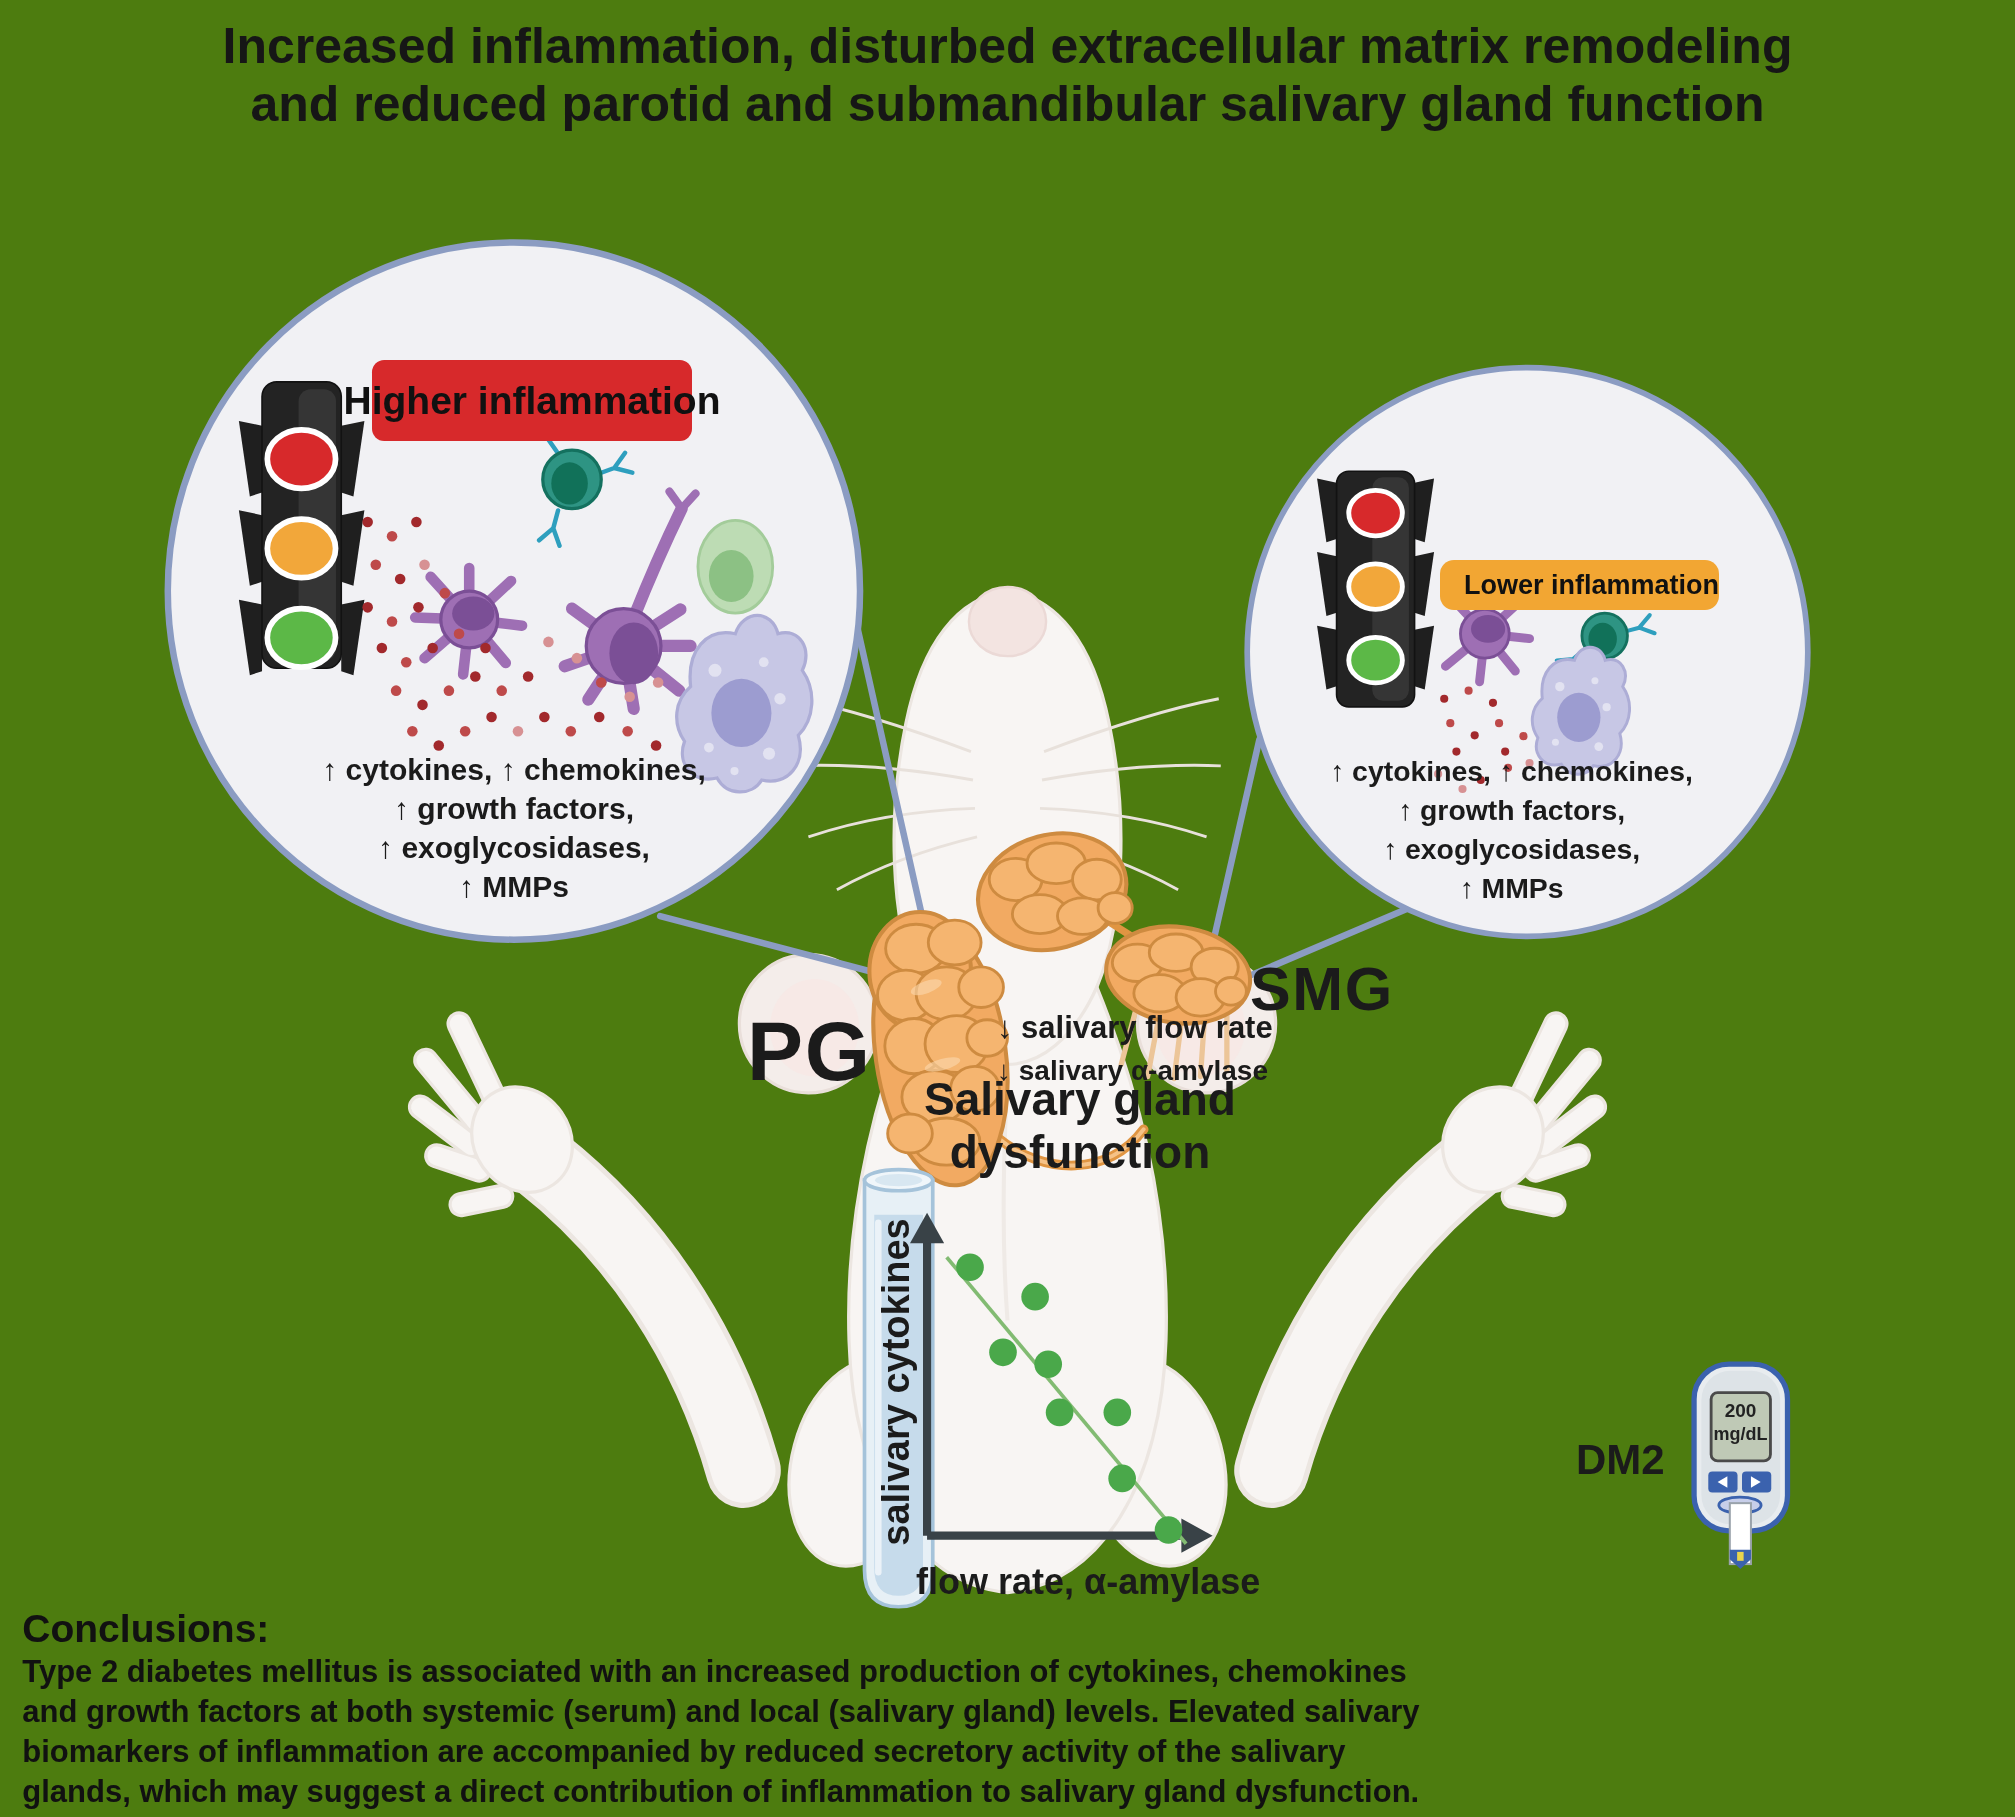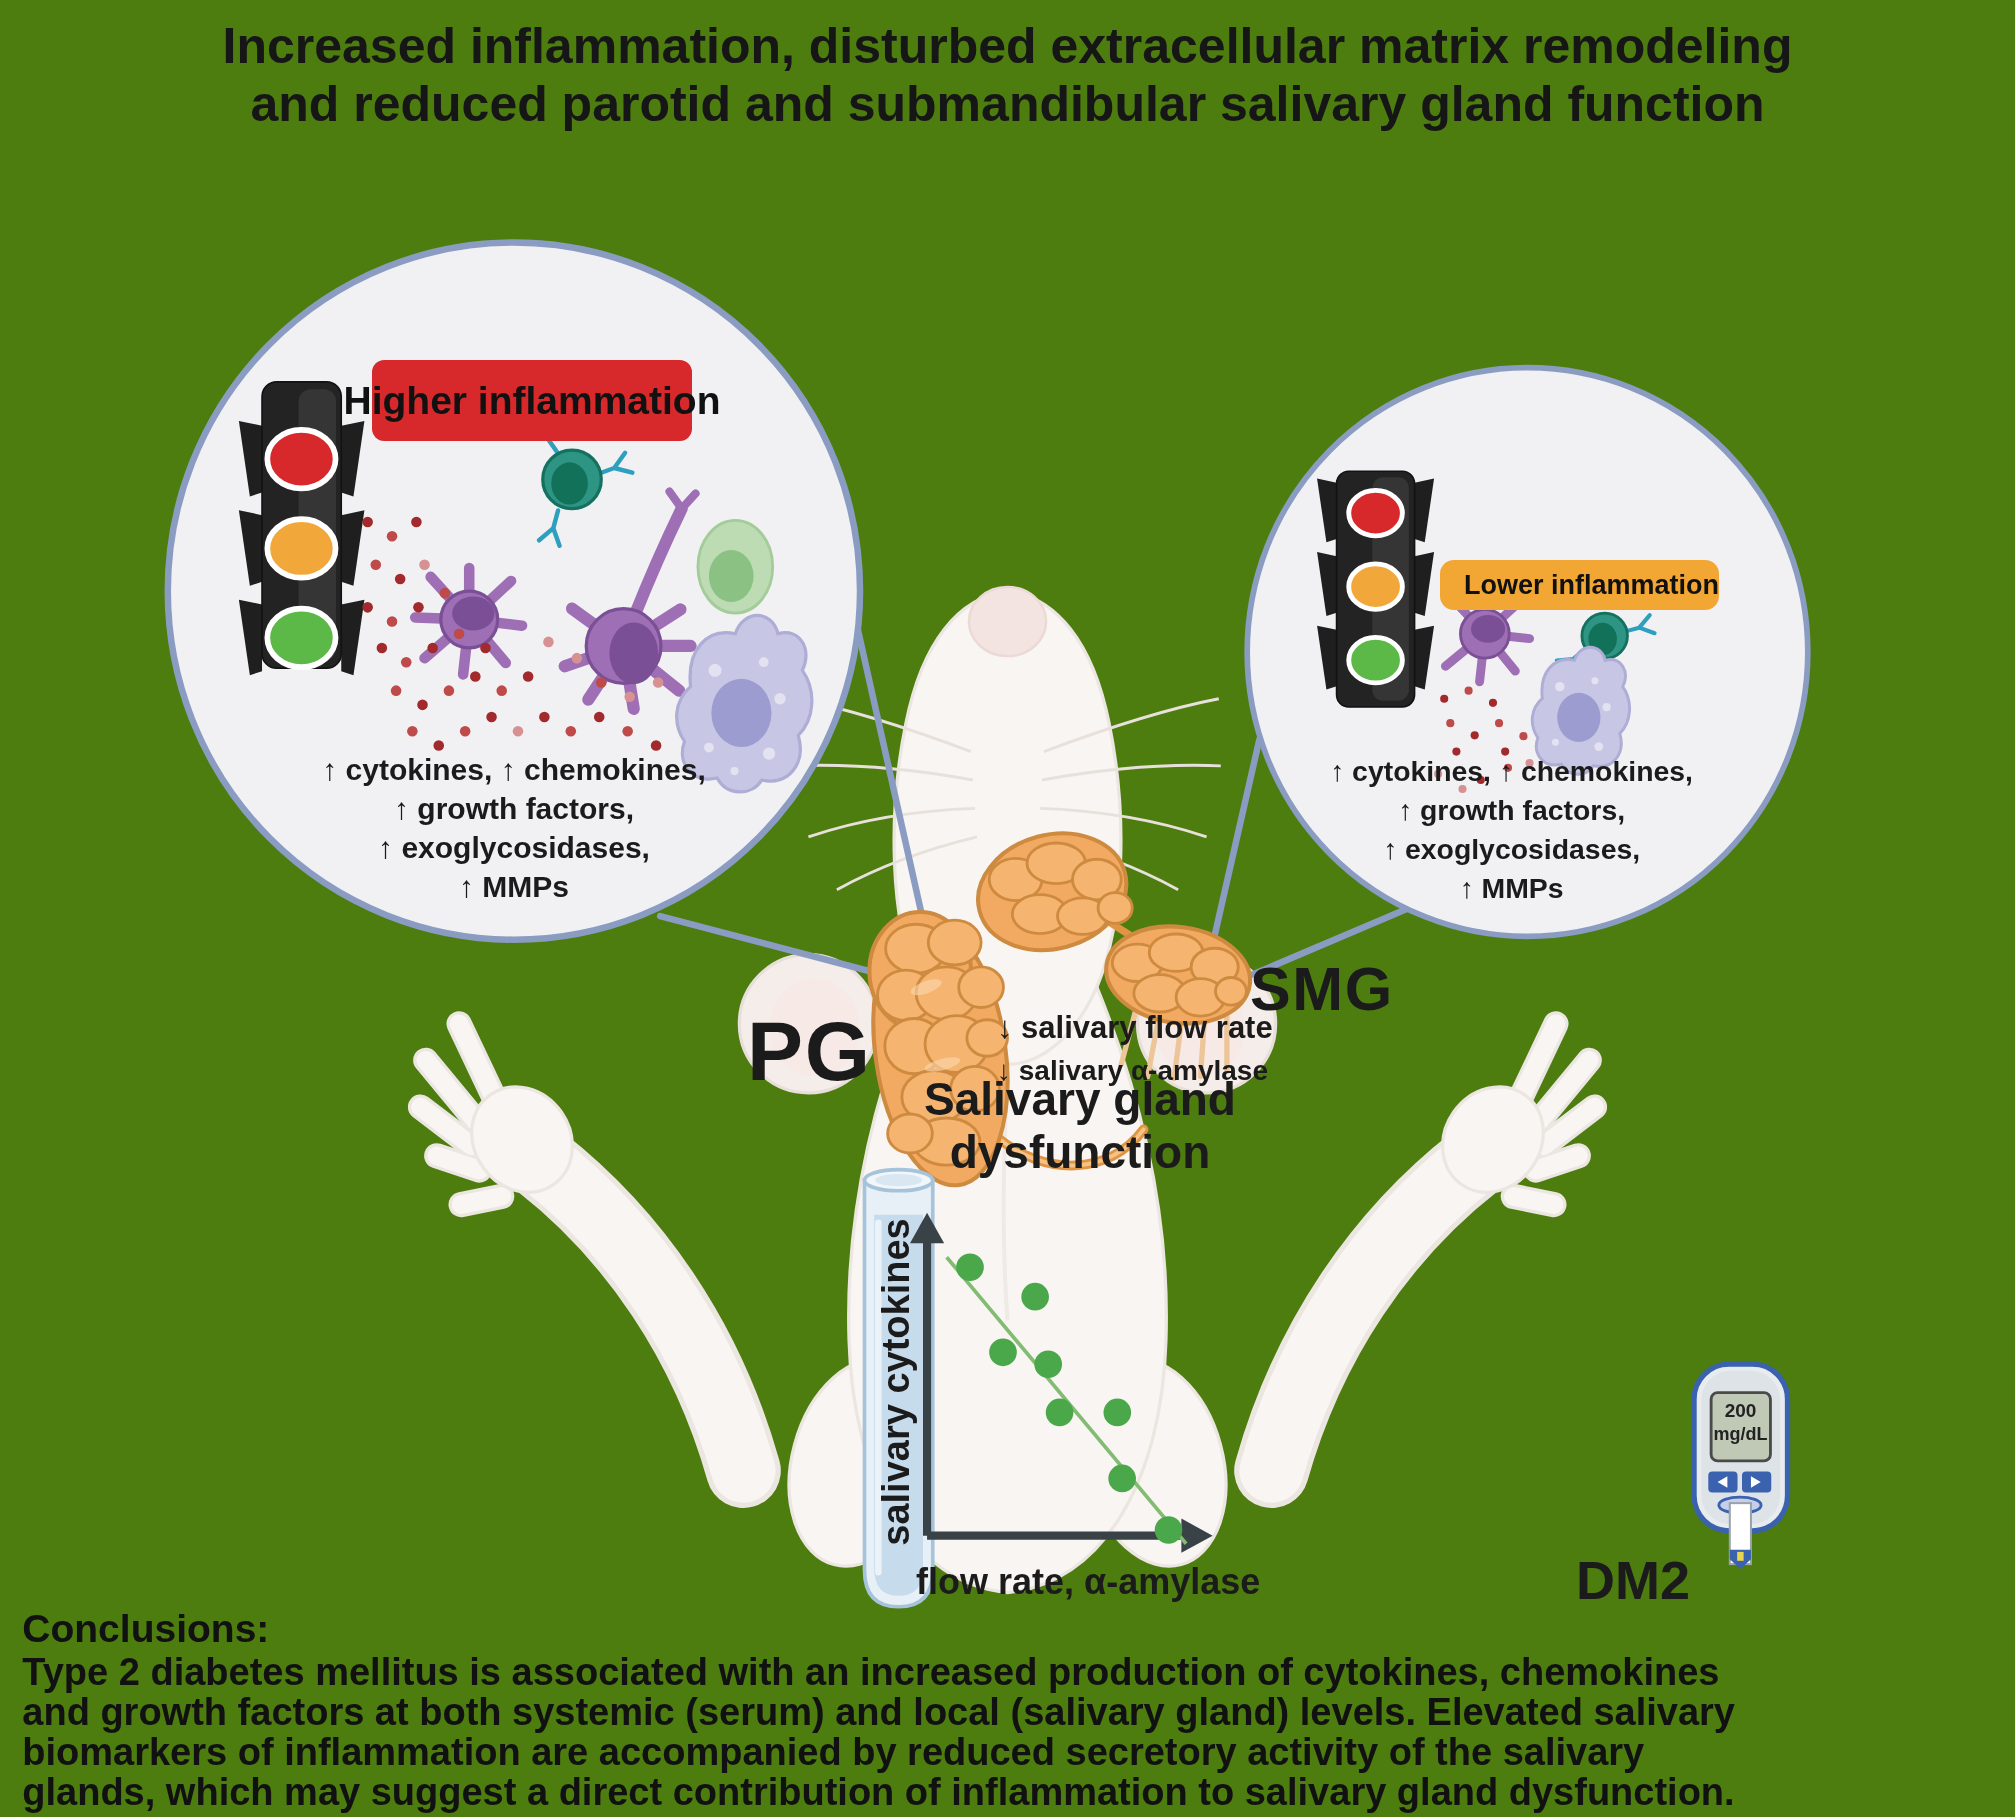--- a/index.html
+++ b/index.html
@@ -19,23 +19,23 @@
   #pg-label{left:747px;top:1003px;font-size:84px;letter-spacing:1.6px;}
   #smg-label{left:1250px;top:954px;font-size:61px;letter-spacing:1.6px;}
   #flow-1{left:997px;top:1010px;font-size:31px;}
   #flow-2{left:997px;top:1055px;font-size:28px;}
   #dysfunction{left:875px;top:1073px;width:410px;font-size:46px;line-height:53px;text-align:center;}
   #ylabel{left:716px;top:1358px;width:366px;height:48px;font-size:38px;text-align:center;
           transform:rotate(-90deg);}
   #xlabel{left:916px;top:1561px;width:329px;font-size:36px;text-align:center;}
   #gm-value{left:1711px;top:1400px;width:59px;font-size:19px;text-align:center;color:#222;}
   #gm-unit{left:1711px;top:1424px;width:59px;font-size:18px;text-align:center;color:#222;}
-  #dm2-label{left:1576px;top:1549px;font-size:54px;}
+  #dm2-label{left:1576px;top:1436px;font-size:42px;}
   #conclusions-heading{left:22.3px;top:1607px;font-size:39px;color:#111;}
-  #conclusions-body{left:22.3px;top:1652px;width:1978px;font-size:38px;line-height:40px;color:#111;
+  #conclusions-body{left:22.3px;top:1652px;width:1978px;font-size:31px;line-height:40px;color:#111;
           white-space:normal;}
   #conclusions-body div{white-space:nowrap;}
 </style>
 </head>
 <body>
 
 <div id="stage">
 
 <svg id="art" viewBox="0 0 4960 4475">
 

